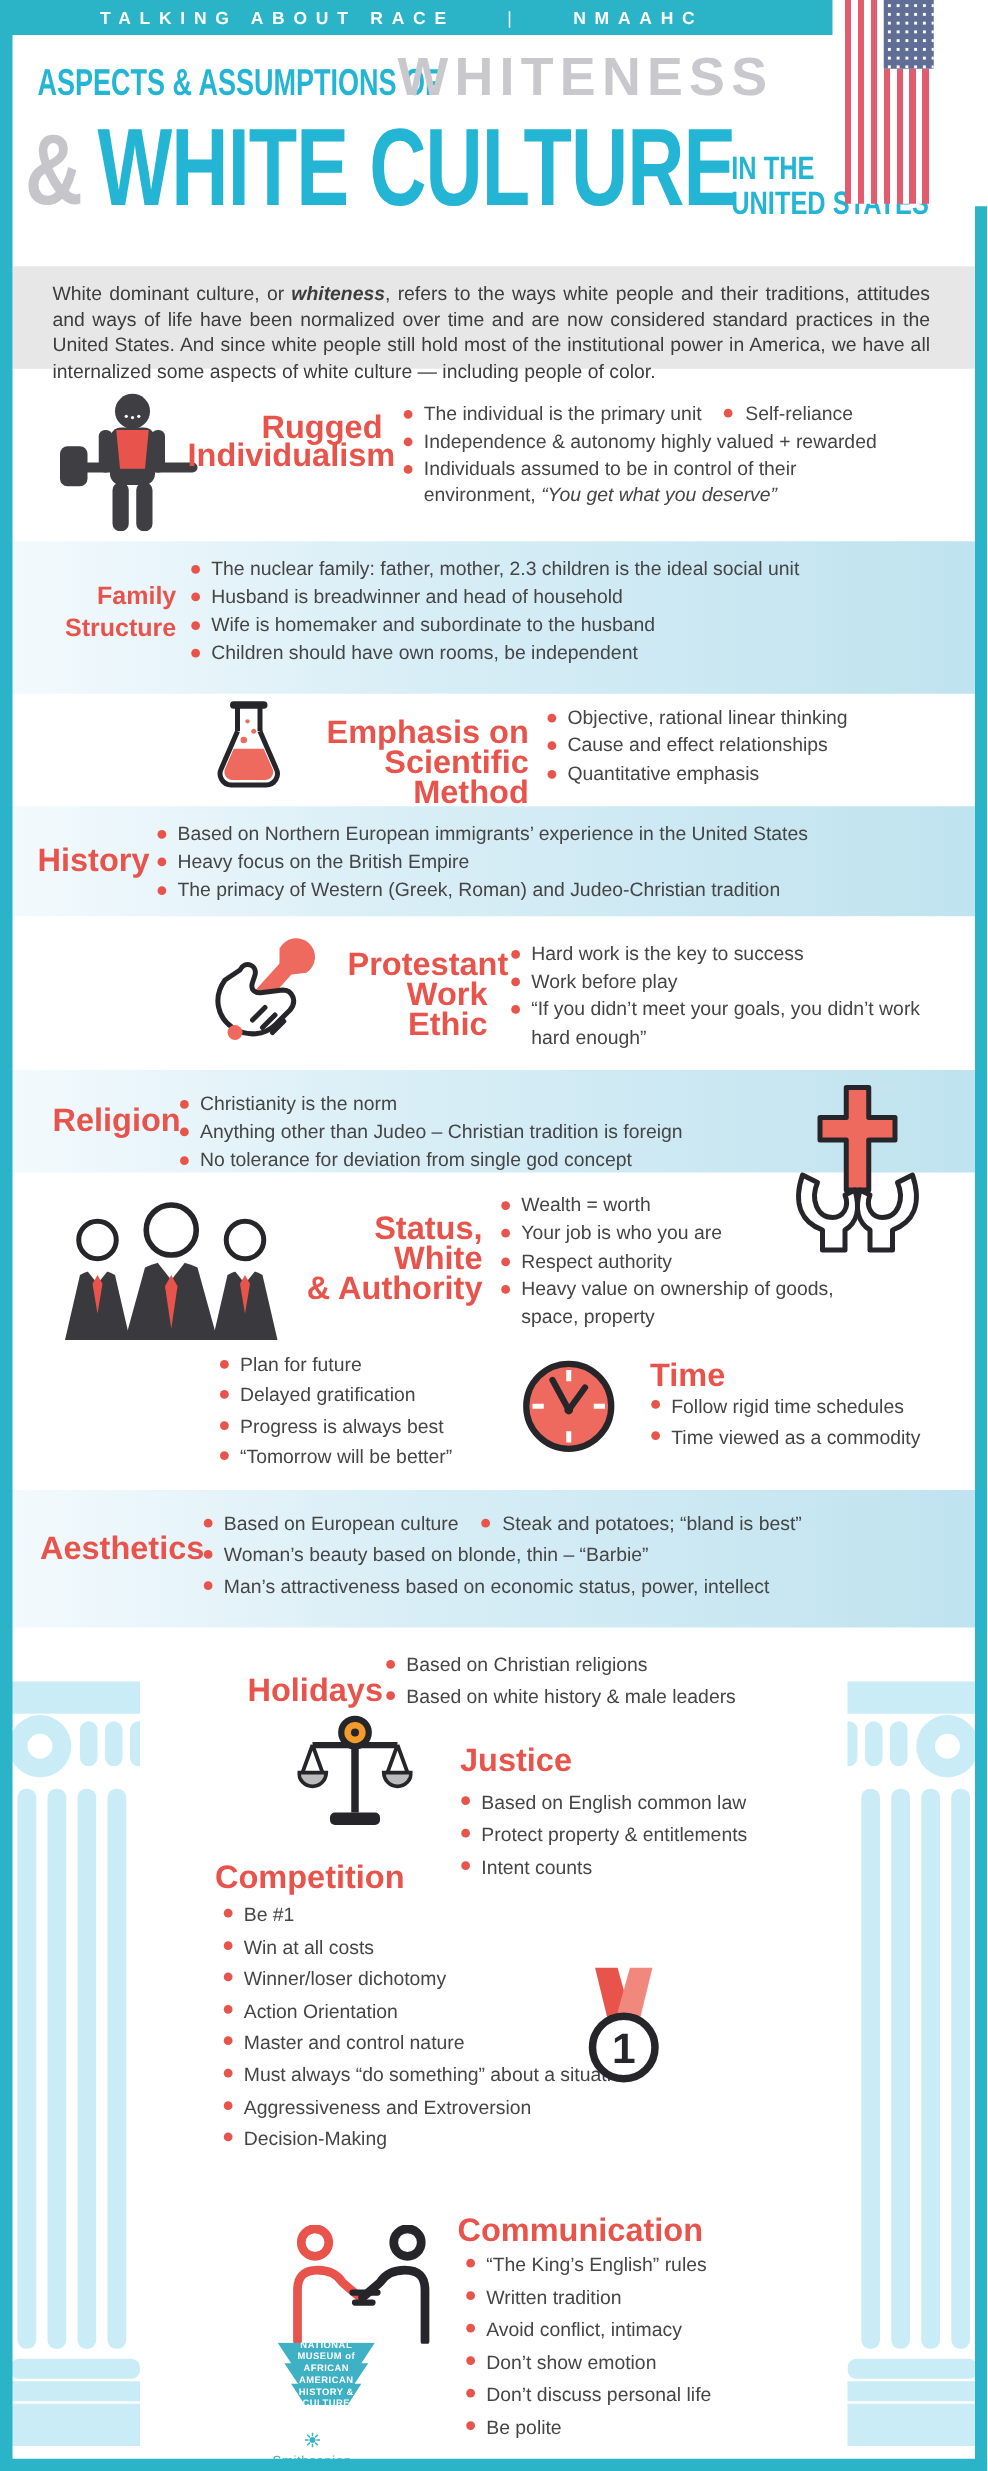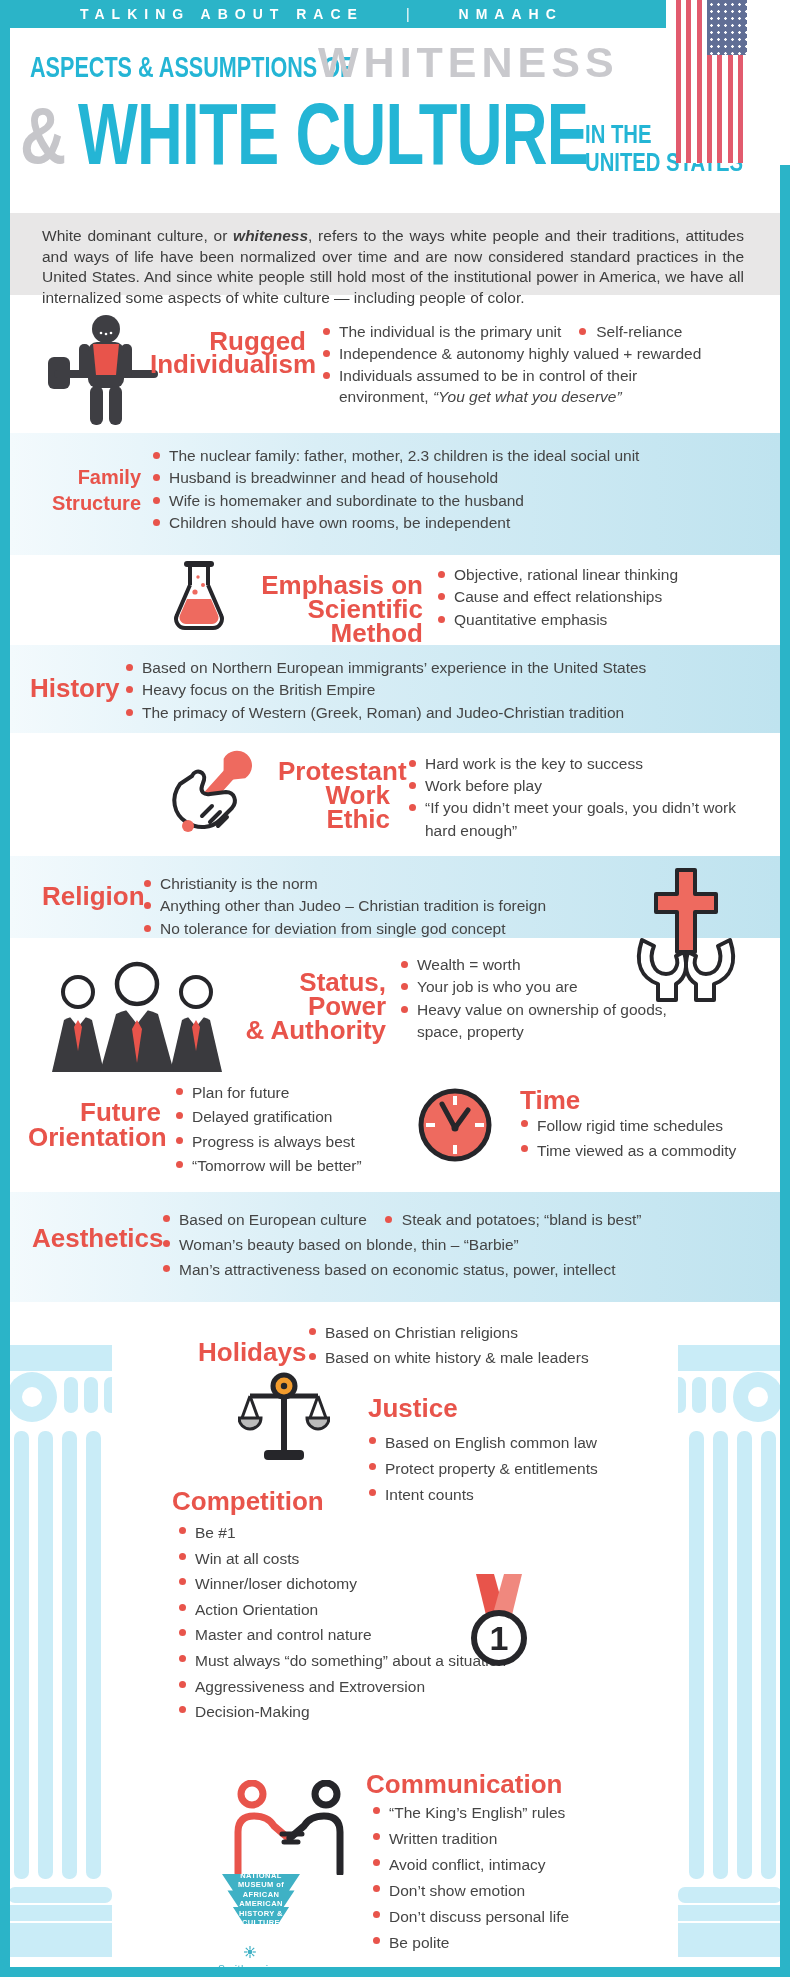--- a/index.html
+++ b/index.html
@@ -291,30 +291,30 @@
     <circle cx="152" cy="34" r="15" fill="#fff" stroke="#26262a" stroke-width="4"></circle>
     <path d="M126 114 L138 62 Q152 54 166 62 L178 114 Z" fill="#3a3a3e"></path>
     <path d="M144 59 l8 10 l8 -10 q-8 -5 -16 0 z" fill="#fff"></path>
     <path d="M152 62 l4 7 l-4 24 l-4 -24 z" fill="#e8544b"></path>
     <circle cx="93" cy="26" r="20" fill="#fff" stroke="#26262a" stroke-width="4.5"></circle>
     <path d="M56 114 L72 56 Q93 46 114 56 L130 114 Z" fill="#3a3a3e"></path>
     <path d="M82 52 l11 14 l11 -14 q-11 -7 -22 0 z" fill="#fff"></path>
     <path d="M93 62 l5 9 l-5 34 l-5 -34 z" fill="#e8544b"></path>
   </svg>
   <div id="head-status" class="sec-head right stack">
-    <span>Status, Power</span>
+    <span>Status, White</span>
     <span>&amp; Authority</span>
   </div>
   <ul id="ul-status" class="bullets">
     <li>Wealth = worth</li>
     <li>Your job is who you are</li>
+    <li>Respect authority</li>
     <li>Heavy value on ownership of goods, space, property</li>
   </ul>
 
-  <div id="head-future" class="sec-head right">Future Orientation</div>
   <ul id="ul-future" class="bullets">
     <li>Plan for future</li>
     <li>Delayed gratification</li>
     <li>Progress is always best</li>
     <li>“Tomorrow will be better”</li>
   </ul>
   <svg id="icon-clock" class="icon" viewBox="0 0 78 78" width="78" height="78">
     <circle cx="39" cy="39" r="34" fill="#ee6a5f" stroke="#26262a" stroke-width="5"></circle>
     <rect x="37" y="10" width="4" height="9" fill="#fff"></rect>
       <rect x="37" y="59" width="4" height="9" fill="#fff"></rect>

